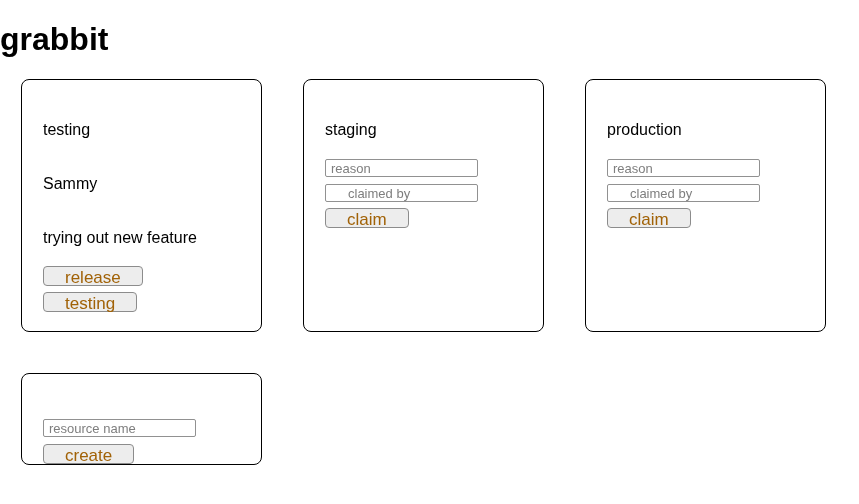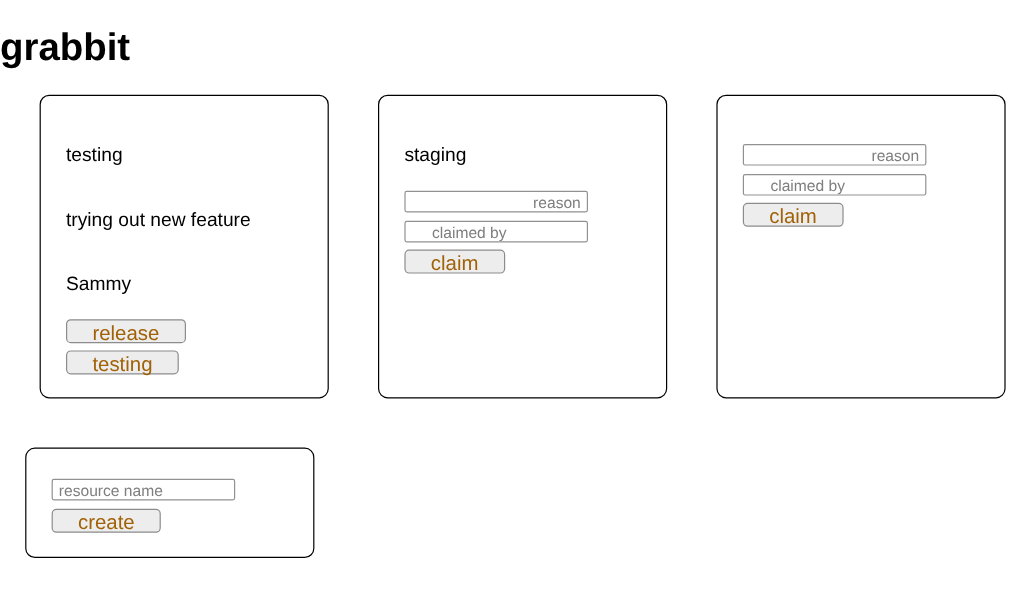--- a/index.html
+++ b/index.html
@@ -18,21 +18,20 @@
     font-weight: bold;
     line-height: 37px;
     margin: 21px 0 21px 0;
   }
   .cards-row {
     display: grid;
     grid-template-columns: repeat(3, 241px);
     column-gap: 41px;
     padding-left: 21px;
     margin-top: 20px;
-    margin-left: 12px;
   }
   .card {
     border: 1px solid #000000;
     border-radius: 8px;
     background: #ffffff;
     height: 253px;
     padding: 20px 20px 0 21px;
     overflow: hidden;
   }
   .card p.card-title {
@@ -49,40 +48,41 @@
     display: block;
     width: 153px;
     height: 18px;
     border: 1px solid #919191;
     border-radius: 2px;
     background: #ffffff;
     padding: 1px 5px;
     font-size: 13px;
     font-family: "Liberation Sans", sans-serif;
     color: #000000;
+    margin-top: 20px;
   }
   input[type="text"]::placeholder {
     color: #7e7e7e;
     opacity: 1;
   }
   button {
     display: block;
     height: 20px;
     background: #ededed;
     border: 1px solid #8c8c8c;
     border-radius: 4px;
     padding: 1px 21px;
     font-size: 17px;
     font-family: "Liberation Sans", sans-serif;
     color: #a16207;
     cursor: pointer;
   }
   .claimed-card .release-btn { margin-top: 19px; }
   .claimed-card .delete-btn  { margin-top: 6px; }
-  .claim-card .reason-input   { margin-top: 20px; text-align: right; }
+  .claim-card .reason-input   { margin-top: 20px; }
   .claim-card .claimedby-input{ margin-top: 7px; padding-left: 22px; }
   .claim-card .claim-btn      { margin-top: 6px; }
   .create-card {
     border: 1px solid #000000;
     border-radius: 8px;
     background: #ffffff;
     width: 241px;
     height: 92px;
     margin: 41px 0 0 21px;
     padding: 25px 20px 0 21px;
@@ -91,34 +91,35 @@
 </style>
 </head>
 <body>
 
 <h1 class="app-title">grabbit</h1>
 
 <div class="cards-row">
 
   <div class="card claimed-card">
     <p class="card-title">testing</p>
+    <p class="card-text">Sammy</p>
     <p class="card-text">trying out new feature</p>
-    <p class="card-text">Sammy</p>
     <button class="release-btn">release</button>
     <button class="delete-btn">testing</button>
   </div>
 
   <div class="card claim-card">
     <p class="card-title">staging</p>
     <input type="text" class="reason-input" placeholder="reason" style="">
     <input type="text" class="claimedby-input" placeholder="claimed by" style="">
     <button class="claim-btn">claim</button>
   </div>
 
   <div class="card claim-card">
+    <p class="card-title">production</p>
     <input type="text" class="reason-input" placeholder="reason" style="">
     <input type="text" class="claimedby-input" placeholder="claimed by" style="">
     <button class="claim-btn">claim</button>
   </div>
 
 </div>
 
 <div class="create-card">
   <input type="text" placeholder="resource name" style="">
   <button class="create-btn">create</button>

